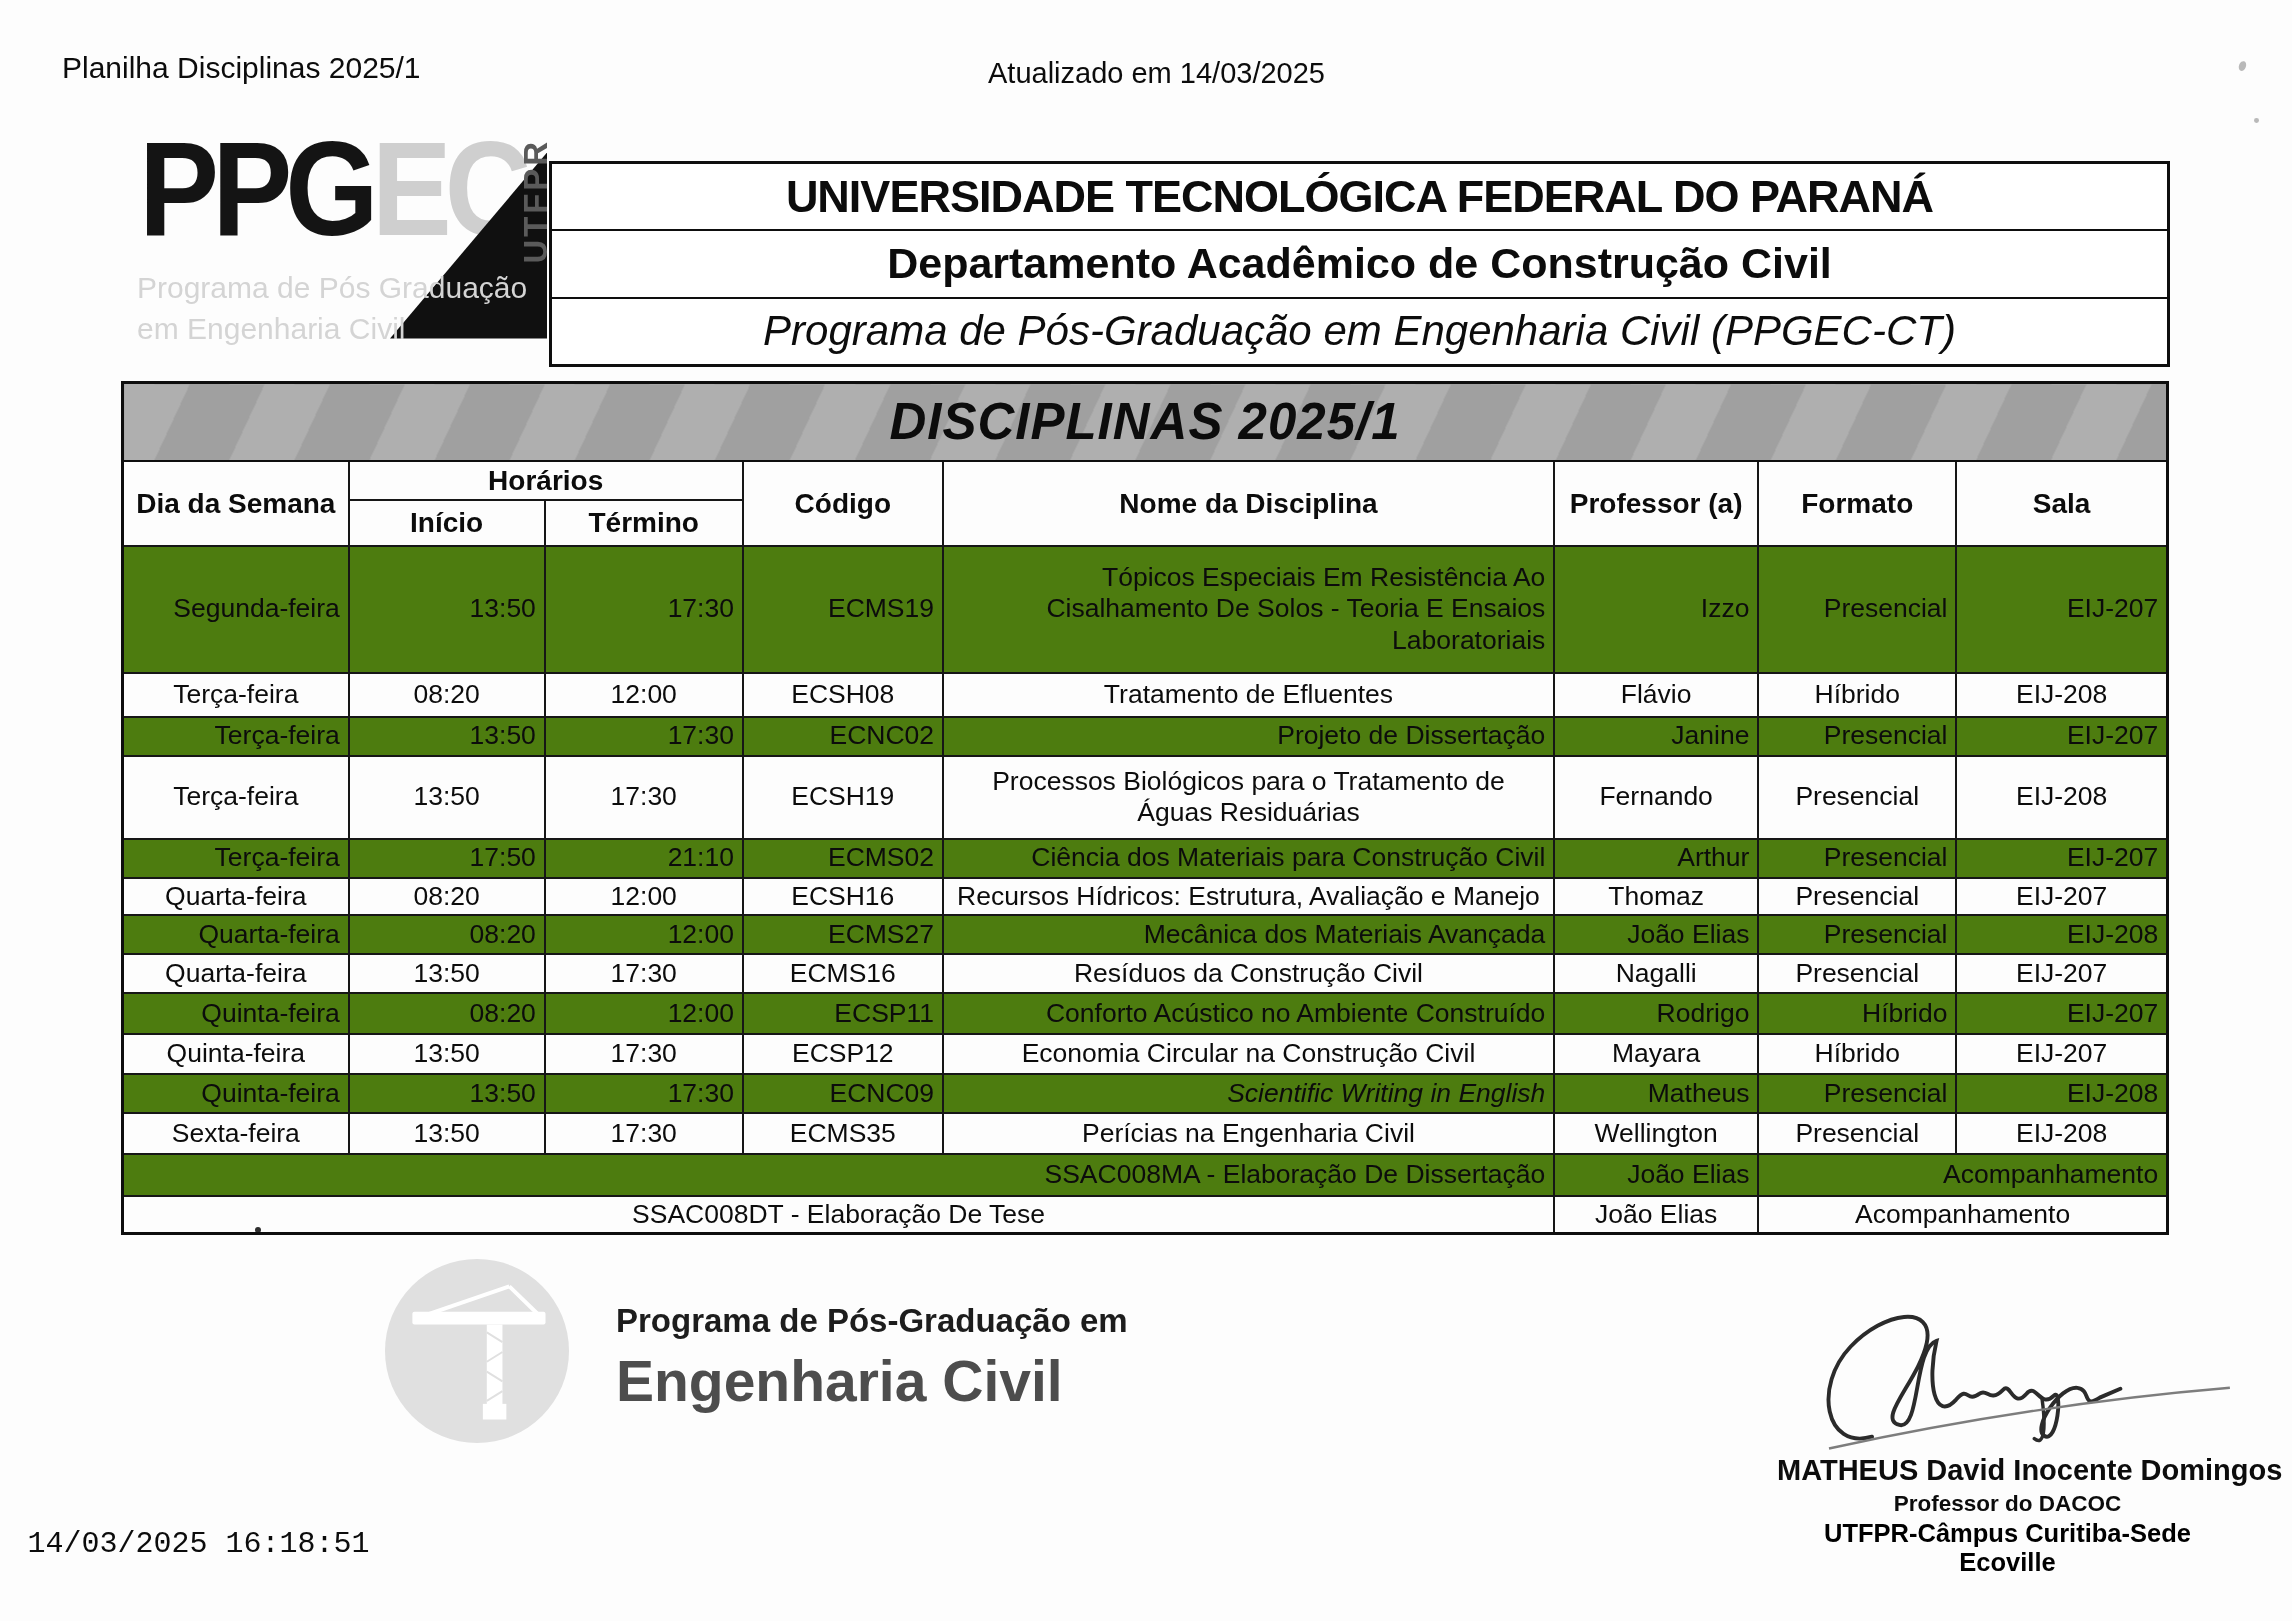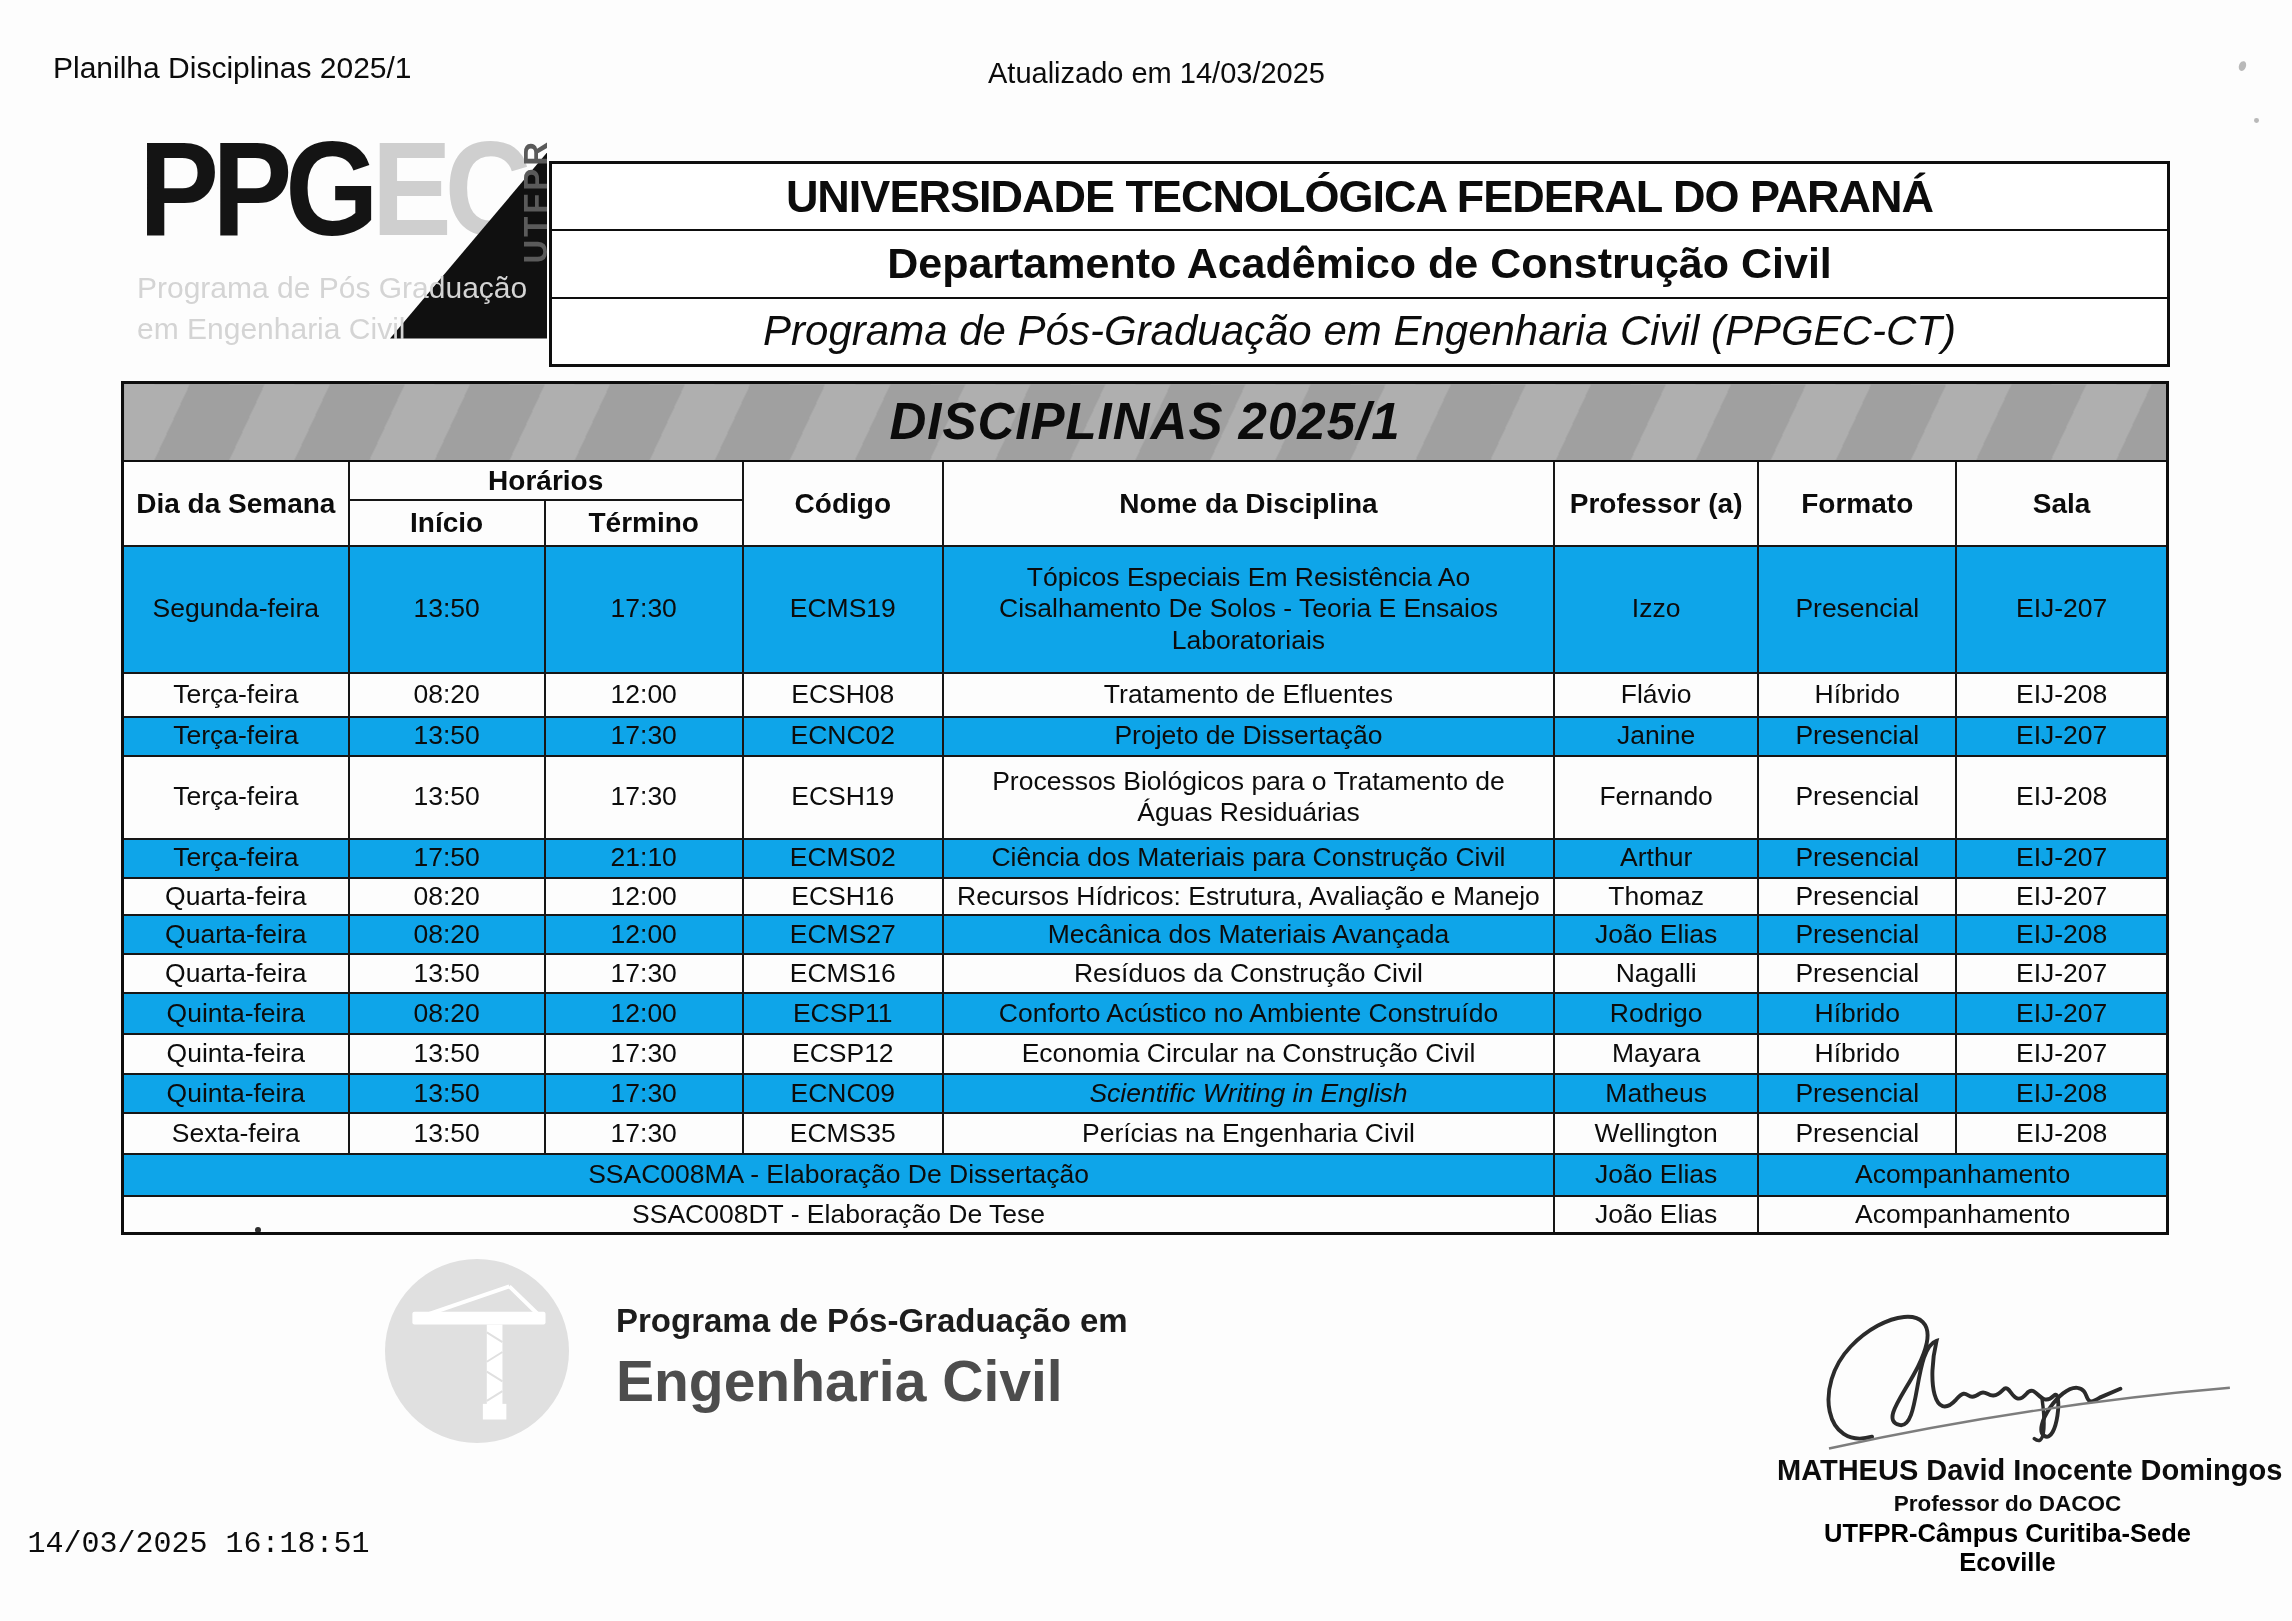--- a/index.html
+++ b/index.html
@@ -5,21 +5,21 @@
   html,body{margin:0;padding:0;background:#888;}
   .page{
     position:relative;
     width:2293px;height:1621px;
     background:#fdfdfd;
     font-family:"Liberation Sans", sans-serif;
     color:#0c0c0c;
     overflow:hidden;
   }
   
-  .top-left-label{position:absolute;left:53px;top:51px;font-size:30px;}
+  .top-left-label{position:absolute;left:62px;top:51px;font-size:30px;}
   .top-center-label{position:absolute;left:988px;top:57px;font-size:29px;}
   .speck{position:absolute;background:#b9b9b9;border-radius:50%;}
   .speck1{left:2239px;top:61px;width:6.9px;height:9.8px;transform:rotate(20deg);}
   .speck2{left:2254px;top:118px;width:4.9px;height:4.9px;}
   .dot-artifact{position:absolute;left:255px;top:1227px;width:5.9px;height:5.9px;background:#2e2e2e;border-radius:50%;}
 
   
   .ppgec-logo{position:absolute;left:137px;top:135px;width:412px;height:214px;}
   .ppgec-acronym{position:absolute;left:2px;top:-13.7px;font-weight:bold;font-size:120px;letter-spacing:-6.9px;line-height:1;transform:scaleY(1.12);transform-origin:top left;white-space:nowrap;}
   .ppgec-acronym .dark{color:#141414;}
@@ -46,21 +46,21 @@
     padding:2px 7.8px;overflow:hidden;
   }
   table.sched th{font-weight:bold;font-size:28px;}
   tr.title-row th{
     background:#a9a9a9;
     font-style:italic;font-weight:bold;font-size:51px;letter-spacing:1px;
     border-bottom:2.9px solid #0e0e0e;
     background-image:repeating-linear-gradient(115deg, rgba(255,255,255,0.07) 0 59px, rgba(0,0,0,0.05) 59px 127px);
     margin-top:40px;
   }
-  tr.gray td{background:#0ea5e9;}
+  tr.gray td{background:#4d7c0f;text-align:right;}
   .nome-italic{font-style:italic;}
 
   
   .crane-circle{position:absolute;left:385px;top:1259px;width:184px;height:184px;border-radius:50%;background:#e0e0e0;}
   .crane-circle svg{position:absolute;left:0;top:0;}
   .footer-text{position:absolute;left:616px;top:1302px;}
   .footer-line1{font-size:33px;font-weight:bold;color:#1d1d1d;}
   .footer-line2{margin-top:7.8px;font-size:57px;font-weight:bold;color:#4d4d4d;letter-spacing:0px;}
 
   

